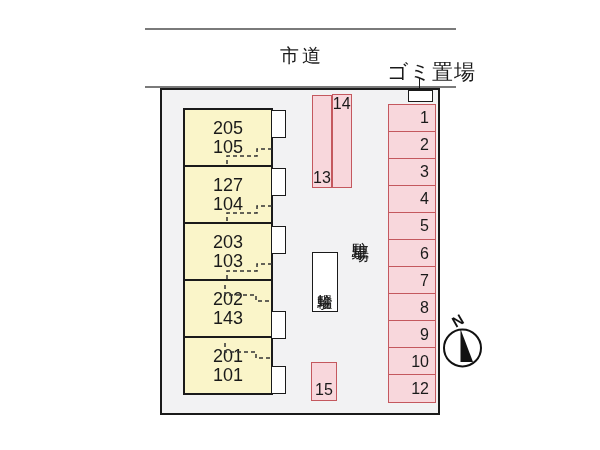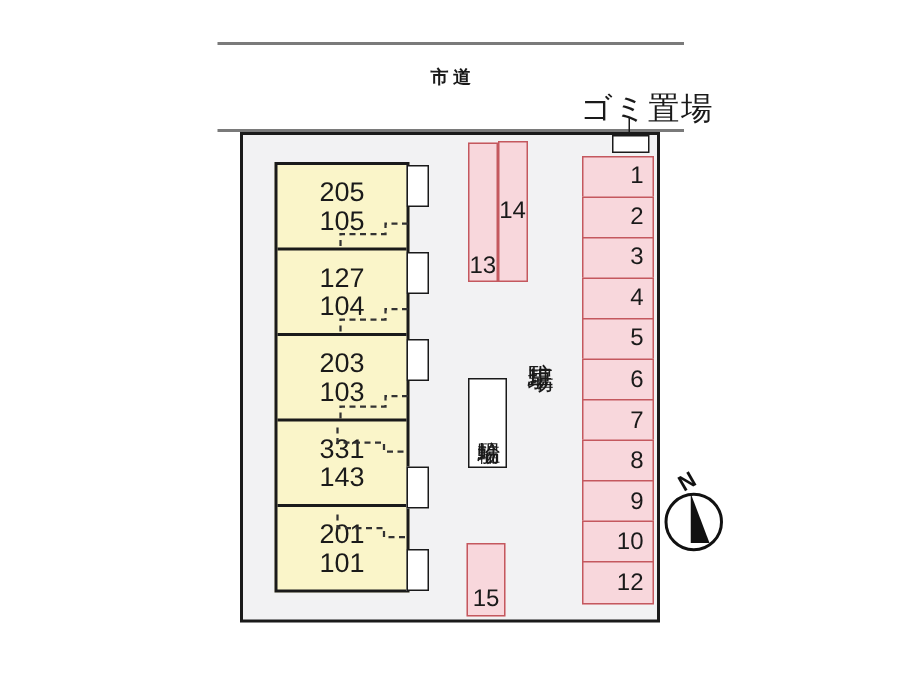--- a/index.html
+++ b/index.html
@@ -10,21 +10,21 @@
     --road-line:#7a7a7a;
     --ink:#1a1a1a;
   }
   html,body{margin:0;padding:0;background:#fff;}
   #canvas{
     position:relative;width:600px;height:450px;background:#fff;overflow:hidden;
     font-family:"Liberation Sans","DejaVu Sans",sans-serif;color:var(--ink);
   }
   .abs{position:absolute;}
   .road-line{height:2px;background:var(--road-line);}
-  .road-label{font-size:12px;letter-spacing:3px;text-align:center;font-weight:700;}
+  .road-label{font-size:19px;letter-spacing:3px;text-align:center;font-weight:400;}
   .garbage-label{font-size:21px;letter-spacing:1px;white-space:nowrap;}
   .garbage-pointer{width:0;border-left:1.5px solid var(--ink);}
   .site{
     background:var(--site-fill);border:2px solid var(--ink);box-sizing:border-box;
   }
   .garbage-box{background:#fff;border:1.5px solid var(--ink);box-sizing:border-box;}
   .building{
     background:var(--building-fill);border:2px solid var(--ink);box-sizing:border-box;
     display:flex;flex-direction:column;
   }
@@ -37,21 +37,21 @@
   .pcell{
     background:var(--parking-fill);border:1.5px solid var(--parking-border);
     box-sizing:border-box;font-size:16px;
   }
   .pcol{display:flex;flex-direction:column;}
   .pcol .pcell{flex:1;display:flex;align-items:center;justify-content:flex-end;padding-right:6px;}
   .pcol .pcell + .pcell{margin-top:-1.5px;}
   .pair{display:flex;flex-direction:row;}
   .pair .pcell{flex:1;display:flex;justify-content:center;}
   .pair .pcell:first-child{align-items:flex-end;}
-  .pair .pcell + .pcell{margin-top:-1.5px;align-items:center;}
+  .pair .pcell + .pcell{margin-top:-1.5px;align-items:flex-start;}
   .single15{display:flex;align-items:flex-end;justify-content:center;padding-bottom:1px;}
   .vtext{
     writing-mode:vertical-rl;text-orientation:upright;white-space:nowrap;
   }
   .bike-box{
     background:#fff;border:1.5px solid var(--ink);box-sizing:border-box;
     display:flex;align-items:center;justify-content:center;font-size:15px;line-height:16px;
   }
   .parking-area-label{font-size:17px;line-height:20px;letter-spacing:2px;}
   svg{display:block;}
@@ -79,21 +79,21 @@
     </div>
     <div class="unit">
       <span>127</span>
       <span>104</span>
     </div>
     <div class="unit">
       <span>203</span>
       <span>103</span>
     </div>
     <div class="unit">
-      <span>331</span>
+      <span>202</span>
       <span>143</span>
     </div>
     <div class="unit">
       <span>201</span>
       <span>101</span>
     </div>
   </div>
 
   <div class="abs porch" style="left:271px;top:110px;width:15px;height:28px;"></div>
   <div class="abs porch" style="left:271px;top:168px;width:15px;height:28px;"></div>
@@ -117,21 +117,21 @@
     </div>
     <div class="pcell">
       <span>14</span>
     </div>
   </div>
 
   <div class="abs bike-box" style="left:312px;top:252px;width:26px;height:60px;">
     <span class="vtext">駐輪場</span>
   </div>
 
-  <div class="abs pcell single15" style="left:311px;top:362px;width:26px;height:49px;">
+  <div class="abs pcell single15" style="left:311px;top:362px;width:26px;height:39px;">
     <span>15</span>
   </div>
 
   <div class="abs vtext parking-area-label" style="left:350px;top:228px;">駐車場</div>
 
   <div class="abs pcol" style="left:388px;top:104px;width:48px;height:299px;">
     <div class="pcell">
         <span>1</span>
       </div>
     <div class="pcell">

